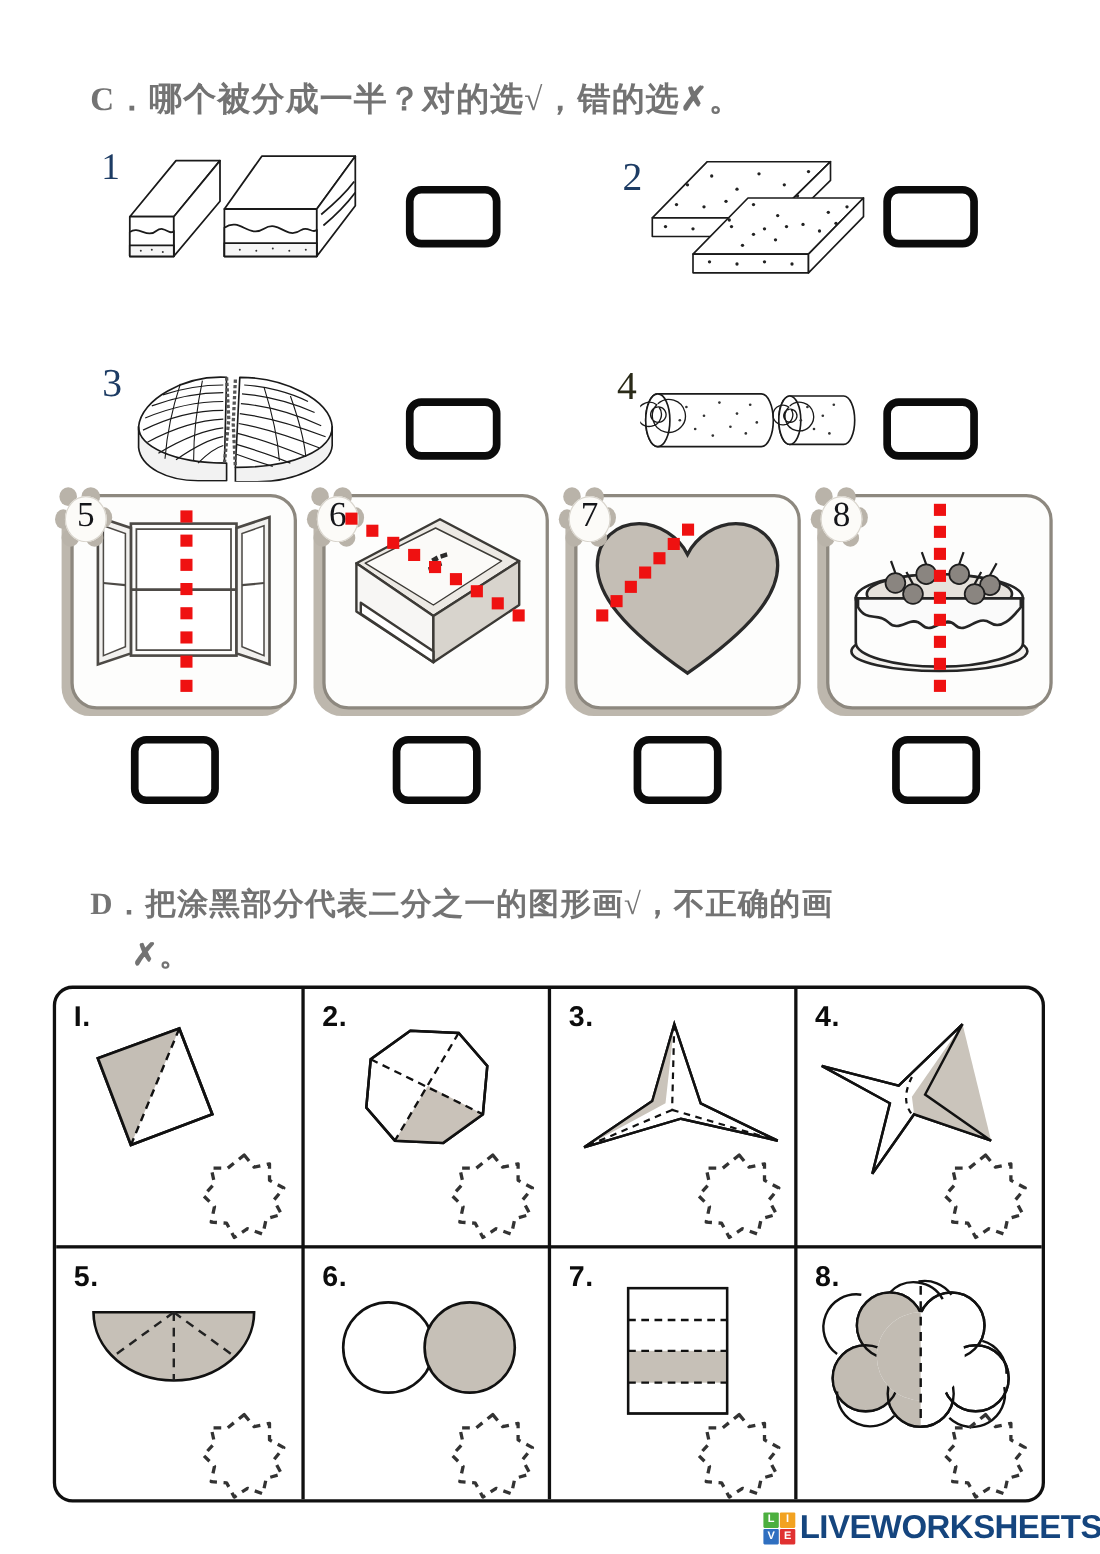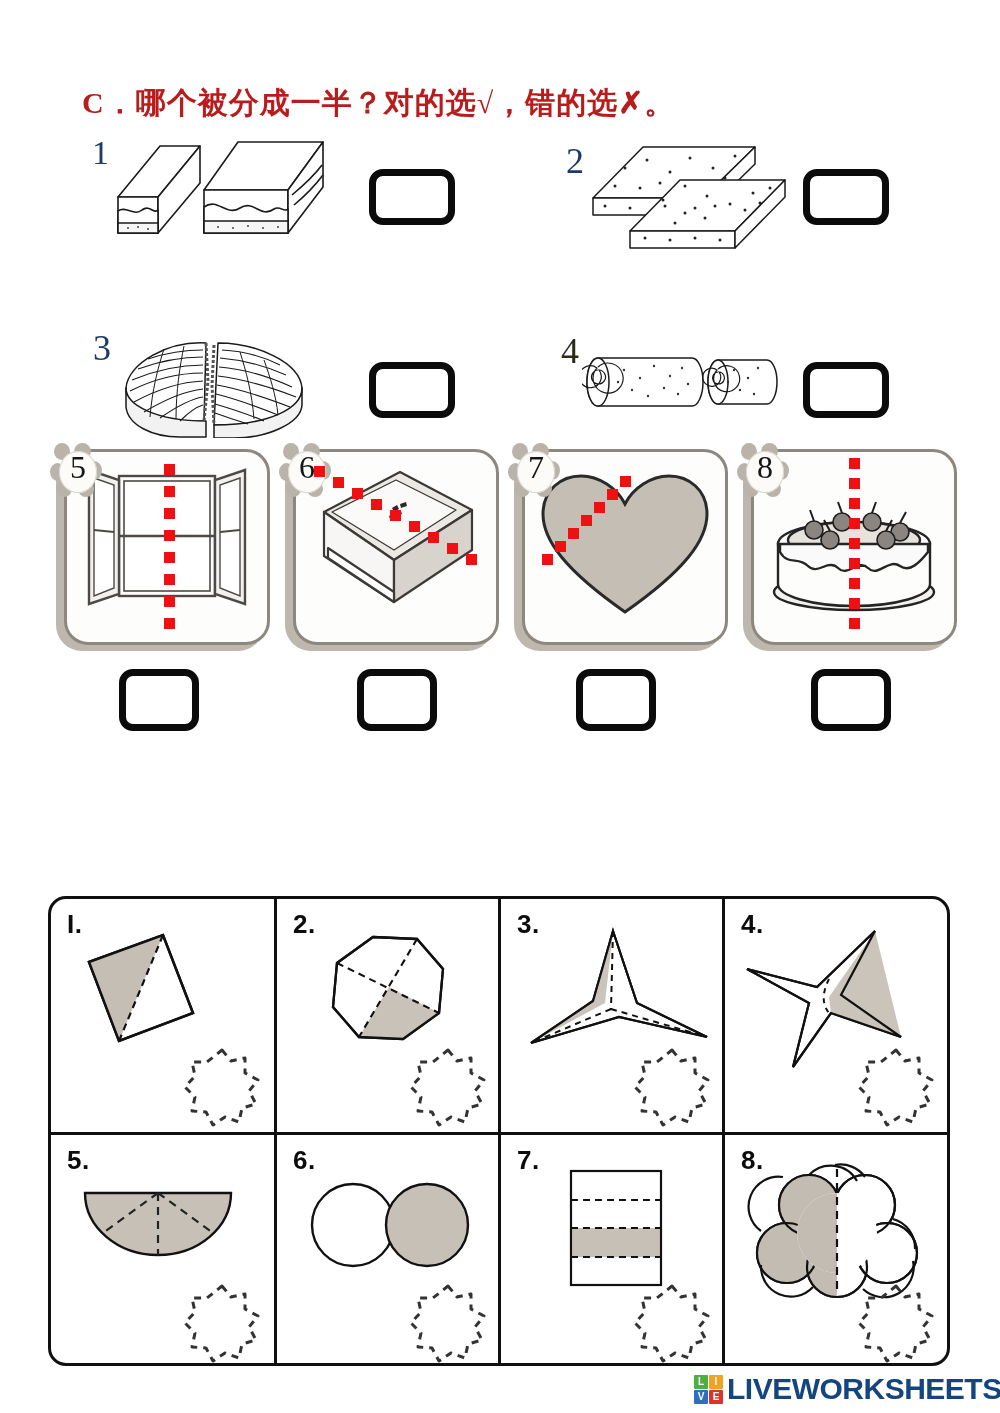--- a/index.html
+++ b/index.html
@@ -12,23 +12,22 @@
     overflow:hidden;
     color:#111;
   }
   .page{position:relative;width:1000px;height:1413px;}
 
   
   .heading{
     position:absolute;
     font-family:"Liberation Serif", serif;
     font-weight:bold;
-    color:#b91c1c;
+    color:#737373;
     letter-spacing:1px;
-    margin-top:12px;
   }
   #heading-c{
     left:82px;top:74px;width:860px;
     font-size:30px;line-height:34px;
   }
   #heading-d{
     left:82px;top:800px;width:830px;
     font-size:28px;line-height:46px;
   }
 
@@ -472,20 +471,24 @@
   <div class="ansbox tall" style="left:357px;top:669px;">
     <span></span>
   </div>
   <div class="ansbox tall" style="left:576px;top:669px;">
     <span></span>
   </div>
   <div class="ansbox tall" style="left:811px;top:669px;">
     <span></span>
   </div>
 
+  <div class="heading" id="heading-d">
+    <div>D．把涂黑部分代表二分之一的图形画√，不正确的画</div>
+    <div style="margin-left:38px;">✗。</div>
+  </div>
 
   <div id="d-table">
     <div class="d-vline" style="left:223px;"></div>
     <div class="d-vline" style="left:447px;"></div>
     <div class="d-vline" style="left:671px;"></div>
     <div class="d-hline" style="top:233px;"></div>
 
     <div class="d-cell" style="left:0;top:0;">
       <div class="d-label">I.</div>
       <svg class="d-art" viewBox="0 0 225 175">

